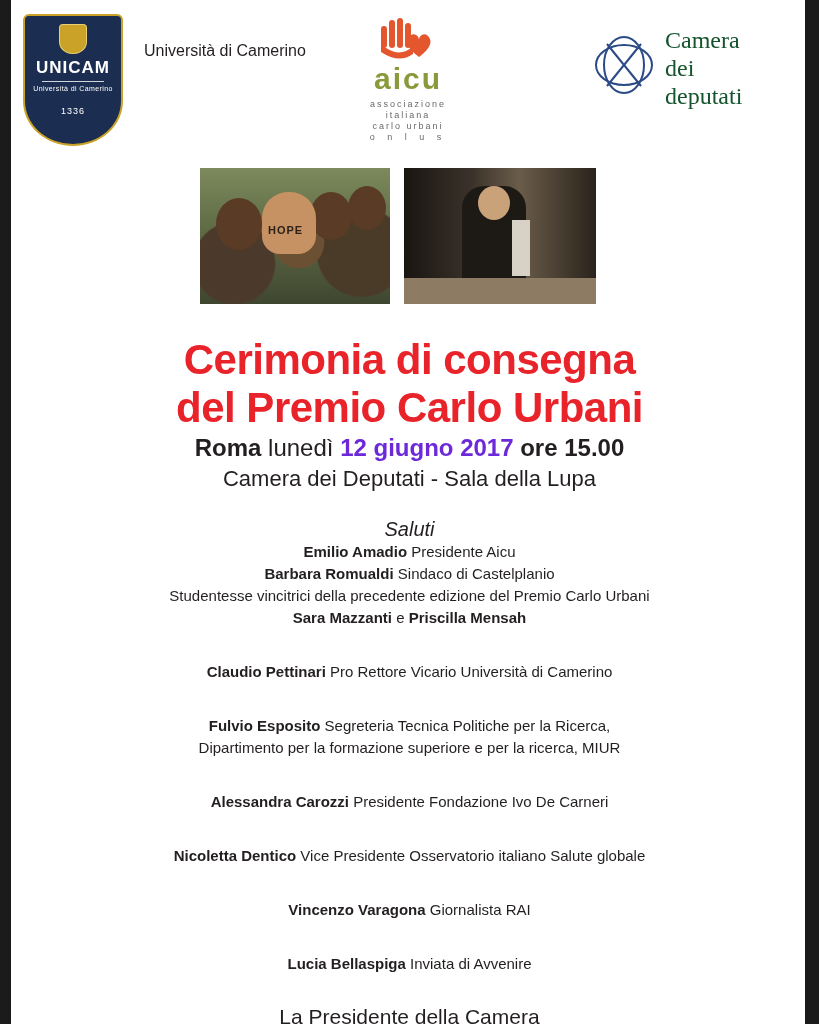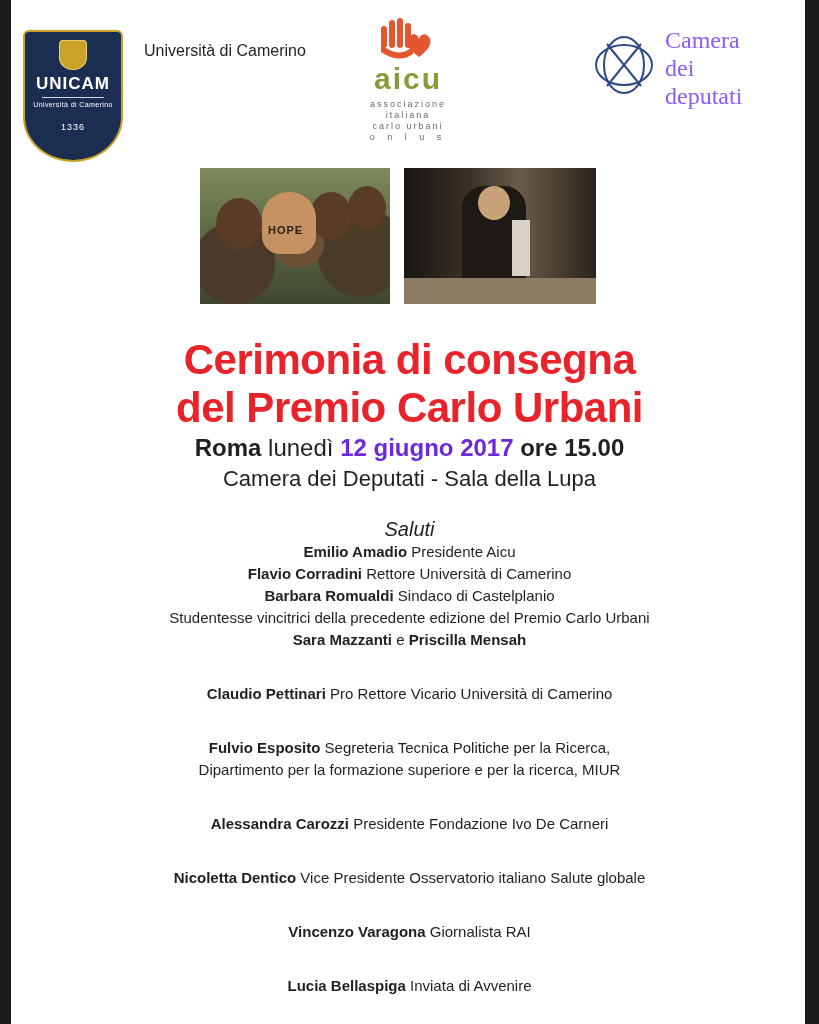--- a/index.html
+++ b/index.html
@@ -40,21 +40,20 @@
     left: 11px;
     right: 14px;
     height: 155px;
   }
   .unicam {
     position: absolute;
     left: 12px;
     top: 14px;
     width: 97px;
     height: 132px;
-    margin-top: 16px;
   }
   .shield {
     position: relative;
     width: 100px;
     height: 132px;
     background: #1c2d52;
     border-radius: 6px 6px 50% 50% / 6px 6px 34% 34%;
     border: 2px solid #c9a227;
     box-sizing: border-box;
     color: #ffffff;
@@ -154,21 +153,21 @@
     position: absolute;
     left: 0;
     top: 4px;
     width: 62px;
     height: 70px;
   }
   .camera .words {
     position: absolute;
     left: 72px;
     top: 0;
-    color: #8b5cf6;
+    color: #14532d;
     font-size: 24px;
     line-height: 28px;
     font-family: "Liberation Serif", serif;
   }
 
   
   .photos {
     position: absolute;
     top: 168px;
     left: 0;
@@ -403,24 +402,20 @@
 
   <div class="program">
 
     <div class="sect-label">Saluti</div>
 
     <p class="line">
       <span class="n">Emilio Amadio</span>
       <span>Presidente Aicu</span>
     </p>
     <p class="line">
-      <span class="n">Flavio Corradini</span>
-      <span>Rettore Università di Camerino</span>
-    </p>
-    <p class="line">
       <span class="n">Barbara Romualdi</span>
       <span>Sindaco di Castelplanio</span>
     </p>
 
 
     <p class="line">
       <span>Studentesse vincitrici della precedente edizione del Premio Carlo Urbani</span>
     </p>
     <p class="line tight">
       <span class="n">Sara Mazzanti</span><span> e </span><span class="n">Priscilla Mensah</span>

